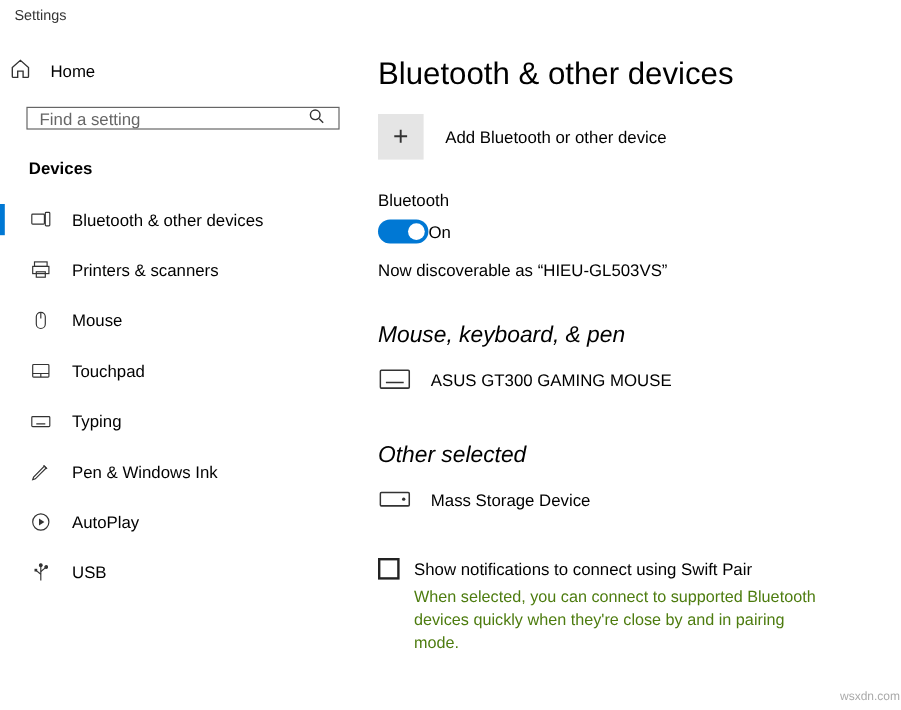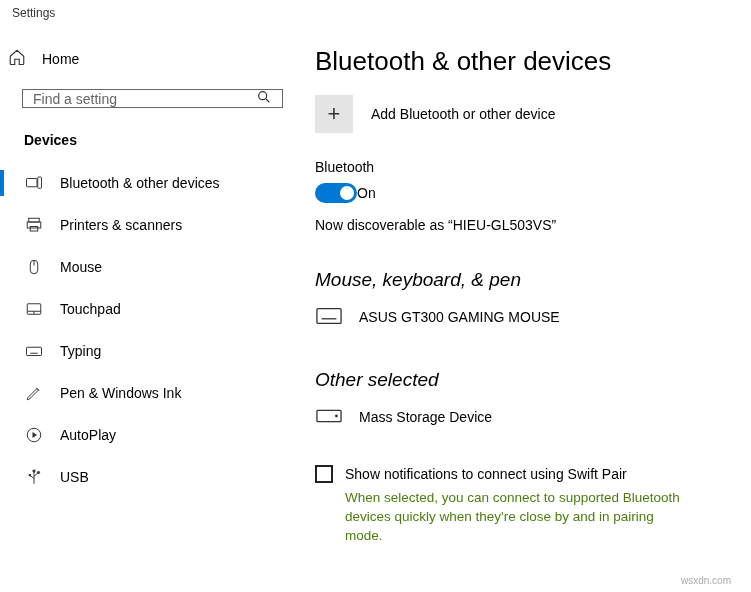--- a/index.html
+++ b/index.html
@@ -156,21 +156,21 @@
   .hint-text {
     font-size: 13.5px;
     color: #4d7c0f;
     padding-left: 30px;
     line-height: 1.4;
     max-width: 370px;
   }
   .watermark {
     position: absolute;
     bottom: 6px;
-    right: 20px;
+    right: 1px;
     font-size: 10px;
     color: #aaa;
   }
 </style>
 </head>
 <body>
 
 <div class="window-title">Settings</div>
 
 <div class="container">

